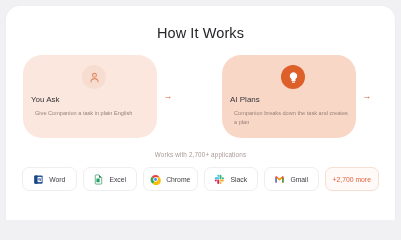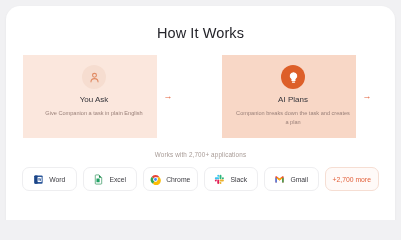--- a/index.html
+++ b/index.html
@@ -44,24 +44,24 @@
   .steps {
     display: flex;
     align-items: stretch;
     justify-content: center;
     margin-top: 14px;
     padding: 0 3px;
   }
   .step-card {
     flex: 1 1 0;
     background: #fbe7dd;
-    border-radius: 0;
+    border-radius: 19px;
     padding: 10px 0 11px 8px;
     box-sizing: border-box;
-    text-align: center;
+    text-align: left;
     min-width: 0;
   }
   .step-card.active {
     background: #f8d7c6;
     margin-left: 43px;
   }
   .icon-badge {
     width: 24px;
     height: 24px;
     border-radius: 50%;

